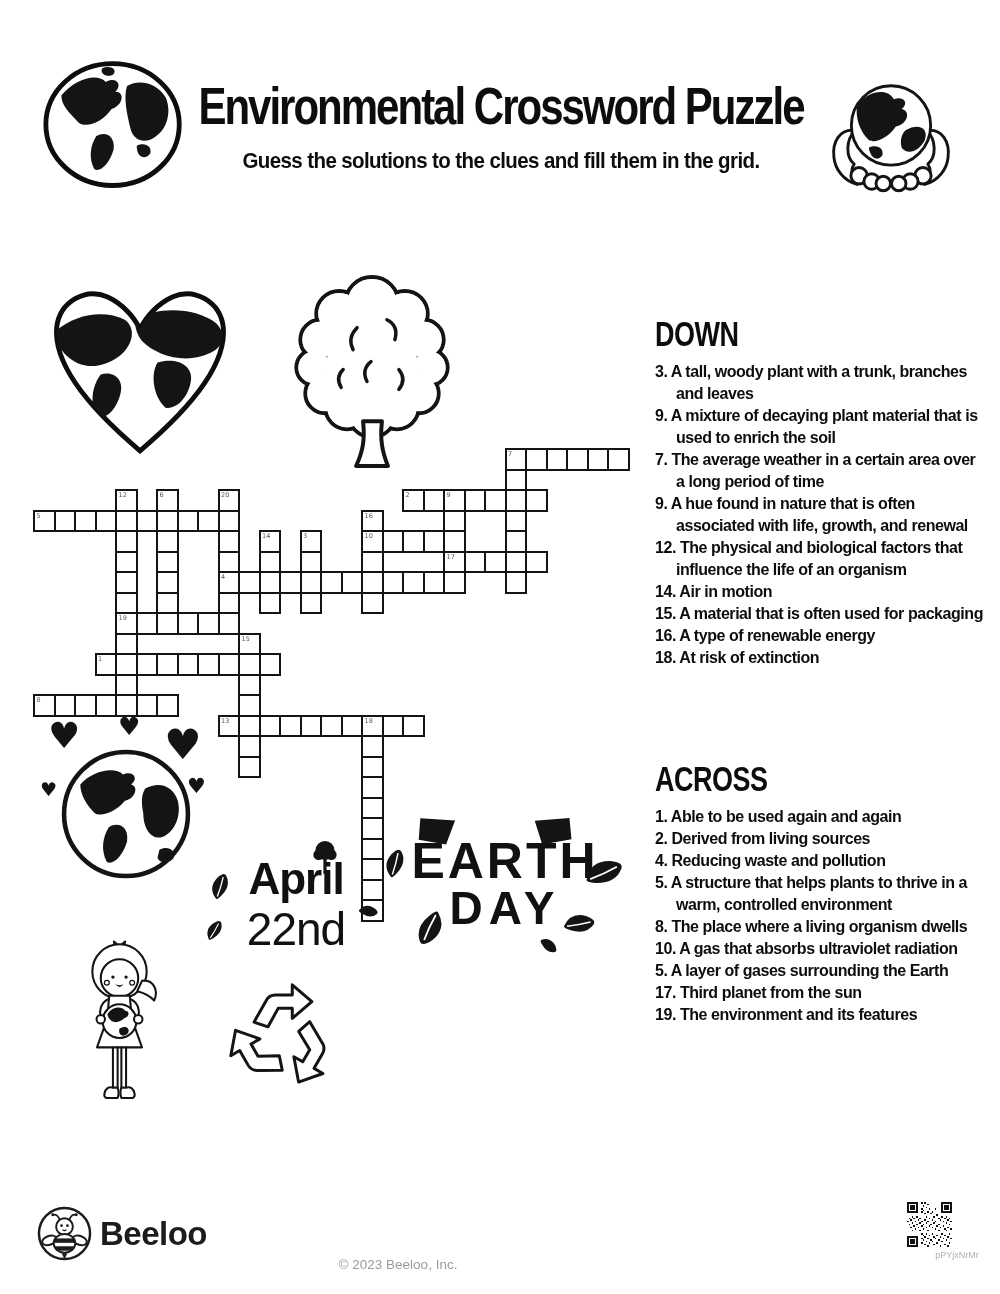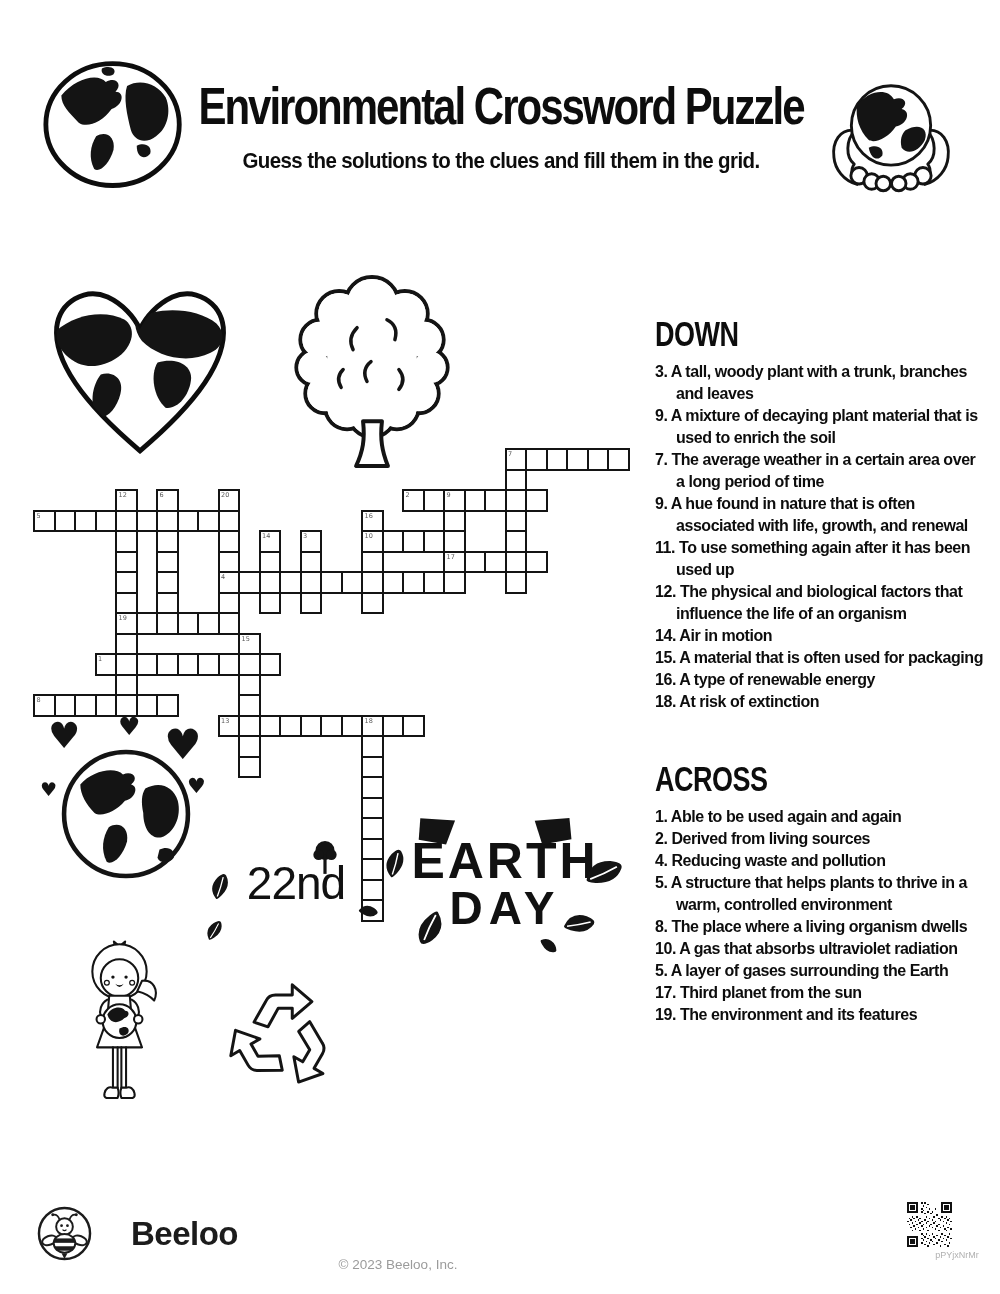--- a/index.html
+++ b/index.html
@@ -36,21 +36,21 @@
   .april{position:absolute;left:214px;top:856px;width:164px;text-align:center;}
   .april-line1{font-size:44px;font-weight:700;letter-spacing:-1px;line-height:1.05;}
   .april-line2{font-size:46px;font-weight:400;letter-spacing:-1px;line-height:1.05;margin-top:3px;}
 
   .earthday{position:absolute;left:390px;top:816px;width:230px;text-align:center;}
   .ed-line1{font-size:50px;font-weight:700;letter-spacing:3px;line-height:1;margin-top:20px;}
   .ed-line2{font-size:46px;font-weight:700;letter-spacing:6px;line-height:1;margin-top:-1px;}
 
   
   .brand{position:absolute;left:100px;top:1215px;font-size:33px;font-weight:700;
-         letter-spacing:-0.5px;color:#1c1c1c;margin-left:31px;}
+         letter-spacing:-0.5px;color:#1c1c1c;}
   .copyright{position:absolute;left:0;top:1257px;width:796px;text-align:center;
              font-size:13.5px;color:#9b9b9b;}
   .qr-label{position:absolute;left:920px;top:1250px;width:74px;text-align:center;
             font-size:9px;color:#b0b0b0;}
 </style>
 </head>
 <body>
 
 <div class="page">
 
@@ -306,21 +306,20 @@
       <div class="cw-cell" style="left: 328px; top: 451px;"></div>
     </div>
 
   <div class="clues" style="top:315px">
     <div class="clues-heading">DOWN</div>
     <div>
         <div class="clue">3. A tall, woody plant with a trunk, branches and leaves</div>
         <div class="clue">9. A mixture of decaying plant material that is used to enrich the soil</div>
         <div class="clue">7. The average weather in a certain area over a long period of time</div>
         <div class="clue">9. A hue found in nature that is often associated with life, growth, and renewal</div>
-        <div class="clue">11. To use something again after it has been used up</div>
         <div class="clue">12. The physical and biological factors that influence the life of an organism</div>
         <div class="clue">14. Air in motion</div>
         <div class="clue">15. A material that is often used for packaging</div>
         <div class="clue">16. A type of renewable energy</div>
         <div class="clue">18. At risk of extinction</div>
       </div>
   </div>
 
   <div class="clues" style="top:760px">
     <div class="clues-heading">ACROSS</div>
@@ -365,20 +364,21 @@
       <path d="M1,17 Q-1,5 11,1 Q19,-1 19,3 Q19,13 7,17 Q1,19 1,17 Z" fill="#141414"></path>
       <path d="M3,16 Q10,10 16,3" stroke="#fff" stroke-width="1.2" fill="none"></path>
     </svg>
     <svg class="abs" style="left:-8px;top:66px;transform:rotate(-15deg)" width="18" height="18" viewBox="0 0 20 20">
       <path d="M1,17 Q-1,5 11,1 Q19,-1 19,3 Q19,13 7,17 Q1,19 1,17 Z" fill="#141414"></path>
       <path d="M3,16 Q10,10 16,3" stroke="#fff" stroke-width="1.2" fill="none"></path>
     </svg>
     <svg class="abs" style="left:146px;top:48px;transform:rotate(50deg)" width="16" height="16" viewBox="0 0 20 20">
       <path d="M1,17 Q-1,5 11,1 Q19,-1 19,3 Q19,13 7,17 Q1,19 1,17 Z" fill="#141414"></path>
     </svg>
+    <div class="april-line1">April</div>
     <div class="april-line2">22nd</div>
   </div>
 
   <div class="earthday">
     <svg class="abs" style="left:26px;top:0px;transform:rotate(-6deg)" width="42" height="30" viewBox="0 0 44 30">
       <path d="M6,0 L42,6 L30,30 L2,22 Z" fill="#141414"></path>
     </svg>
     <svg class="abs" style="left:142px;top:0px;transform:rotate(5deg)" width="42" height="30" viewBox="0 0 44 30">
       <path d="M2,6 L38,0 L42,22 L12,30 Z" fill="#141414"></path>
     </svg>

